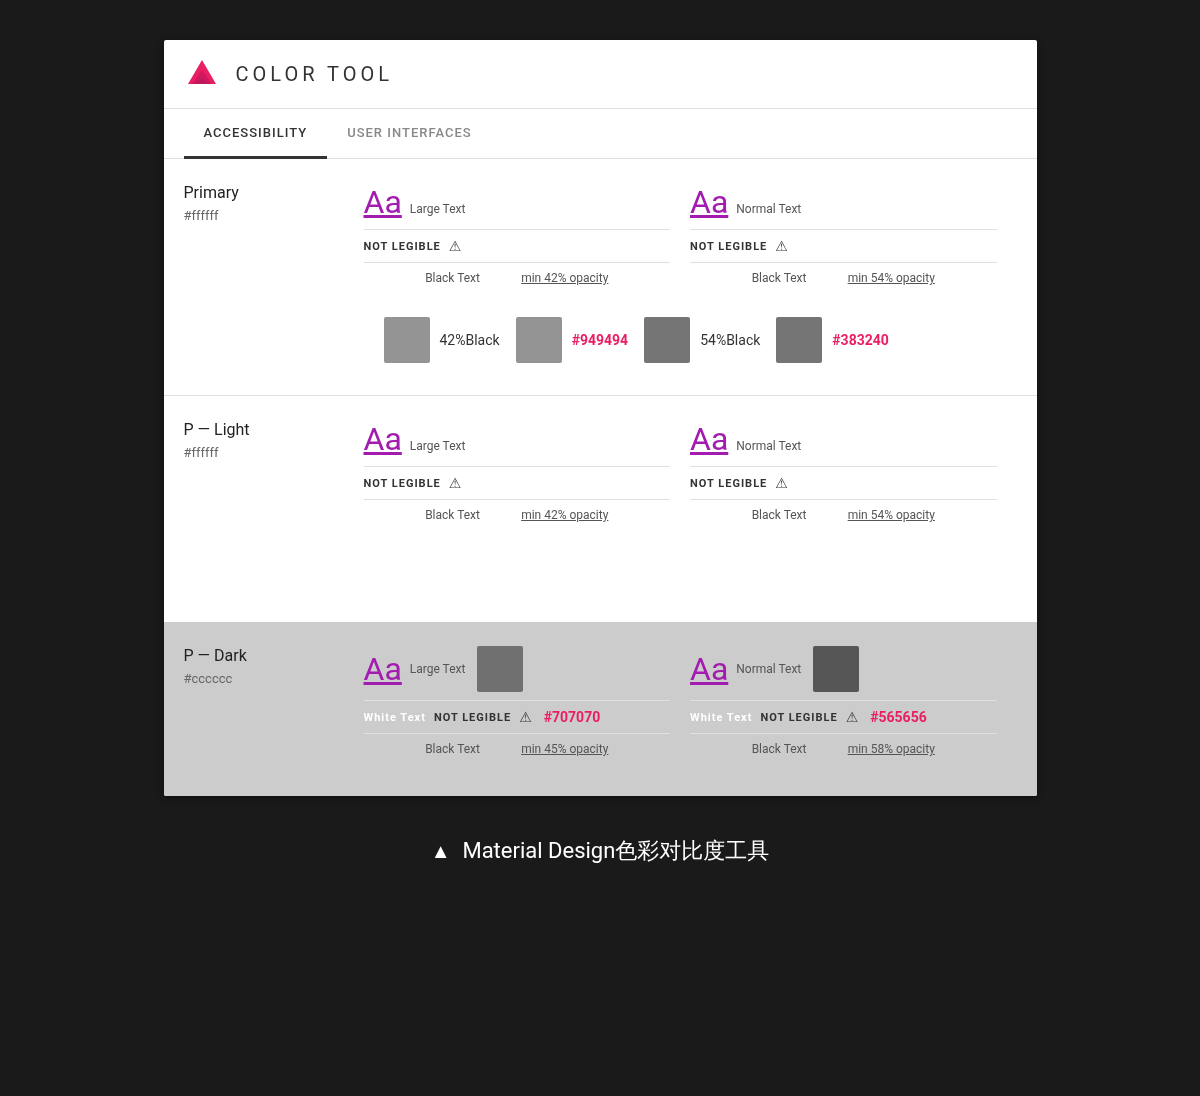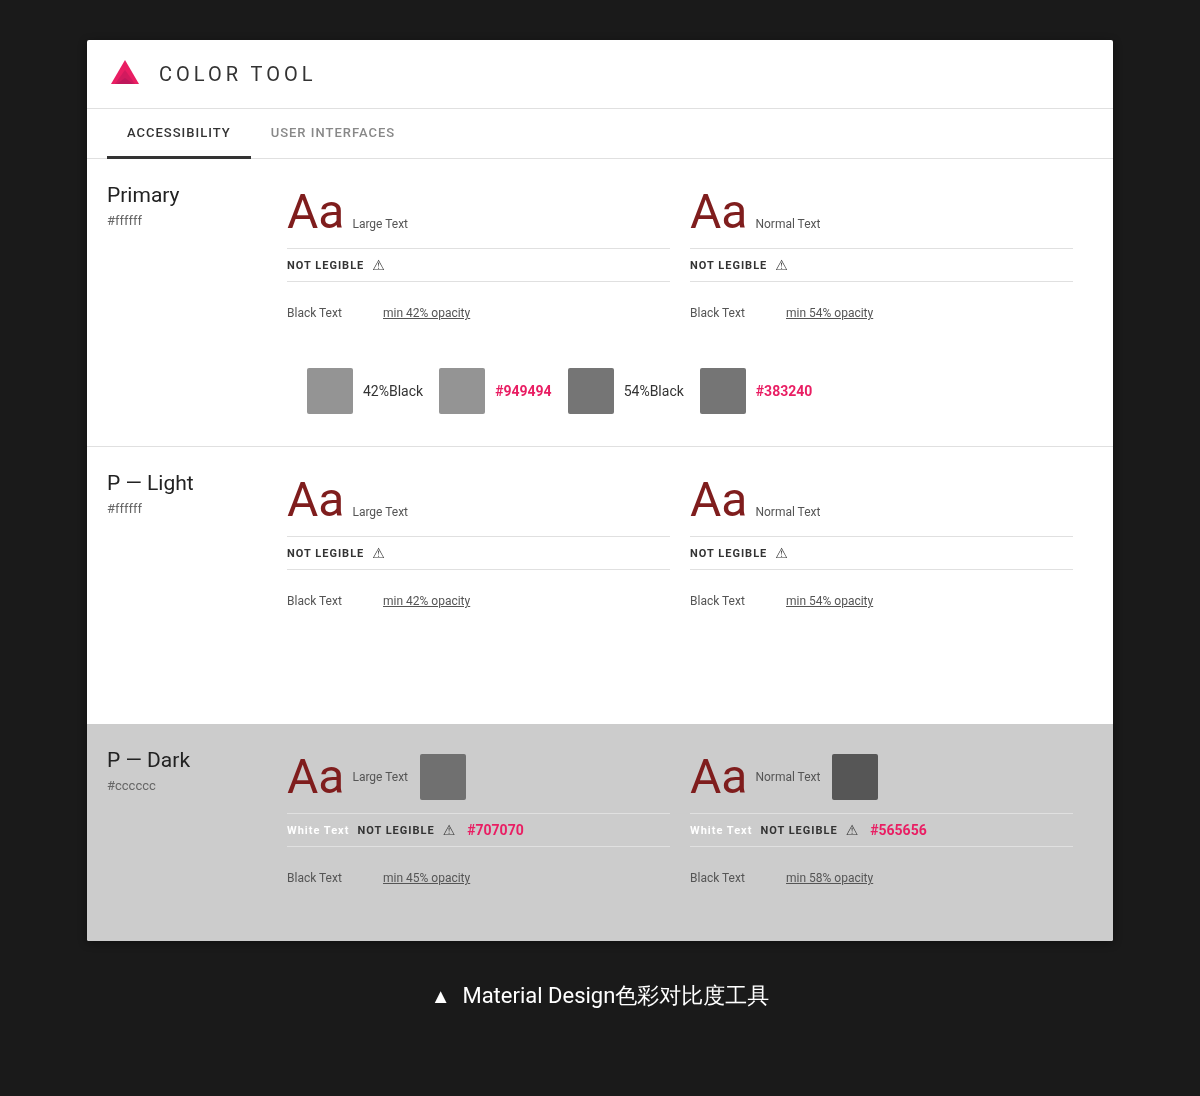--- a/index.html
+++ b/index.html
@@ -9,21 +9,21 @@
       flex-direction: column;
       align-items: center;
       justify-content: flex-start;
       min-height: 1096px;
       font-family: 'Roboto', Arial, sans-serif;
       padding: 40px 0 60px;
     }
 
     .main-card {
       background: #ffffff;
-      width: 1026px;
+      width: 873px;
       border-radius: 2px;
       overflow: hidden;
       box-shadow: 0 2px 8px rgba(0,0,0,0.4);
     }
 
     
     .header {
       display: flex;
       align-items: center;
       padding: 16px 20px;
@@ -79,45 +79,46 @@
       background: #cccccc;
     }
     .section-divider {
       border-top: 1px solid #e0e0e0;
     }
     .section-info {
       width: 180px;
       flex-shrink: 0;
     }
     .section-name {
-      font-size: 21px;
+      font-size: 16px;
       font-weight: 400;
       color: #222;
       margin-bottom: 6px;
     }
     .section-hex {
       font-size: 13px;
       color: #666;
     }
 
     .text-column {
       flex: 1;
       padding-right: 20px;
     }
 
     .aa-row {
       display: flex;
       align-items: baseline;
       margin-bottom: 8px;
     }
     .aa-large {
-      font-size: 48px;
-      font-weight: 400;
-      color: #7f1d1d;
+      font-size: 32px;
+      font-weight: 400;
+      color: #a21caf;
       margin-right: 8px;
+      text-decoration: underline;
     }
     .aa-label {
       font-size: 12px;
       color: #555;
     }
 
     .legibility-row {
       display: flex;
       align-items: center;
       padding: 8px 0;
@@ -139,22 +140,23 @@
       font-size: 11px;
       font-weight: 700;
       color: #ffffff;
       margin-right: 8px;
       letter-spacing: 1px;
     }
 
     .opacity-row {
       display: flex;
       align-items: center;
-      padding: 24px 0;
+      padding: 8px 0;
       border-top: 1px solid #e0e0e0;
+      justify-content: center;
     }
     .opacity-label {
       font-size: 12px;
       color: #555;
       margin-right: 16px;
       width: 80px;
     }
     .opacity-value {
       font-size: 12px;
       color: #555;

